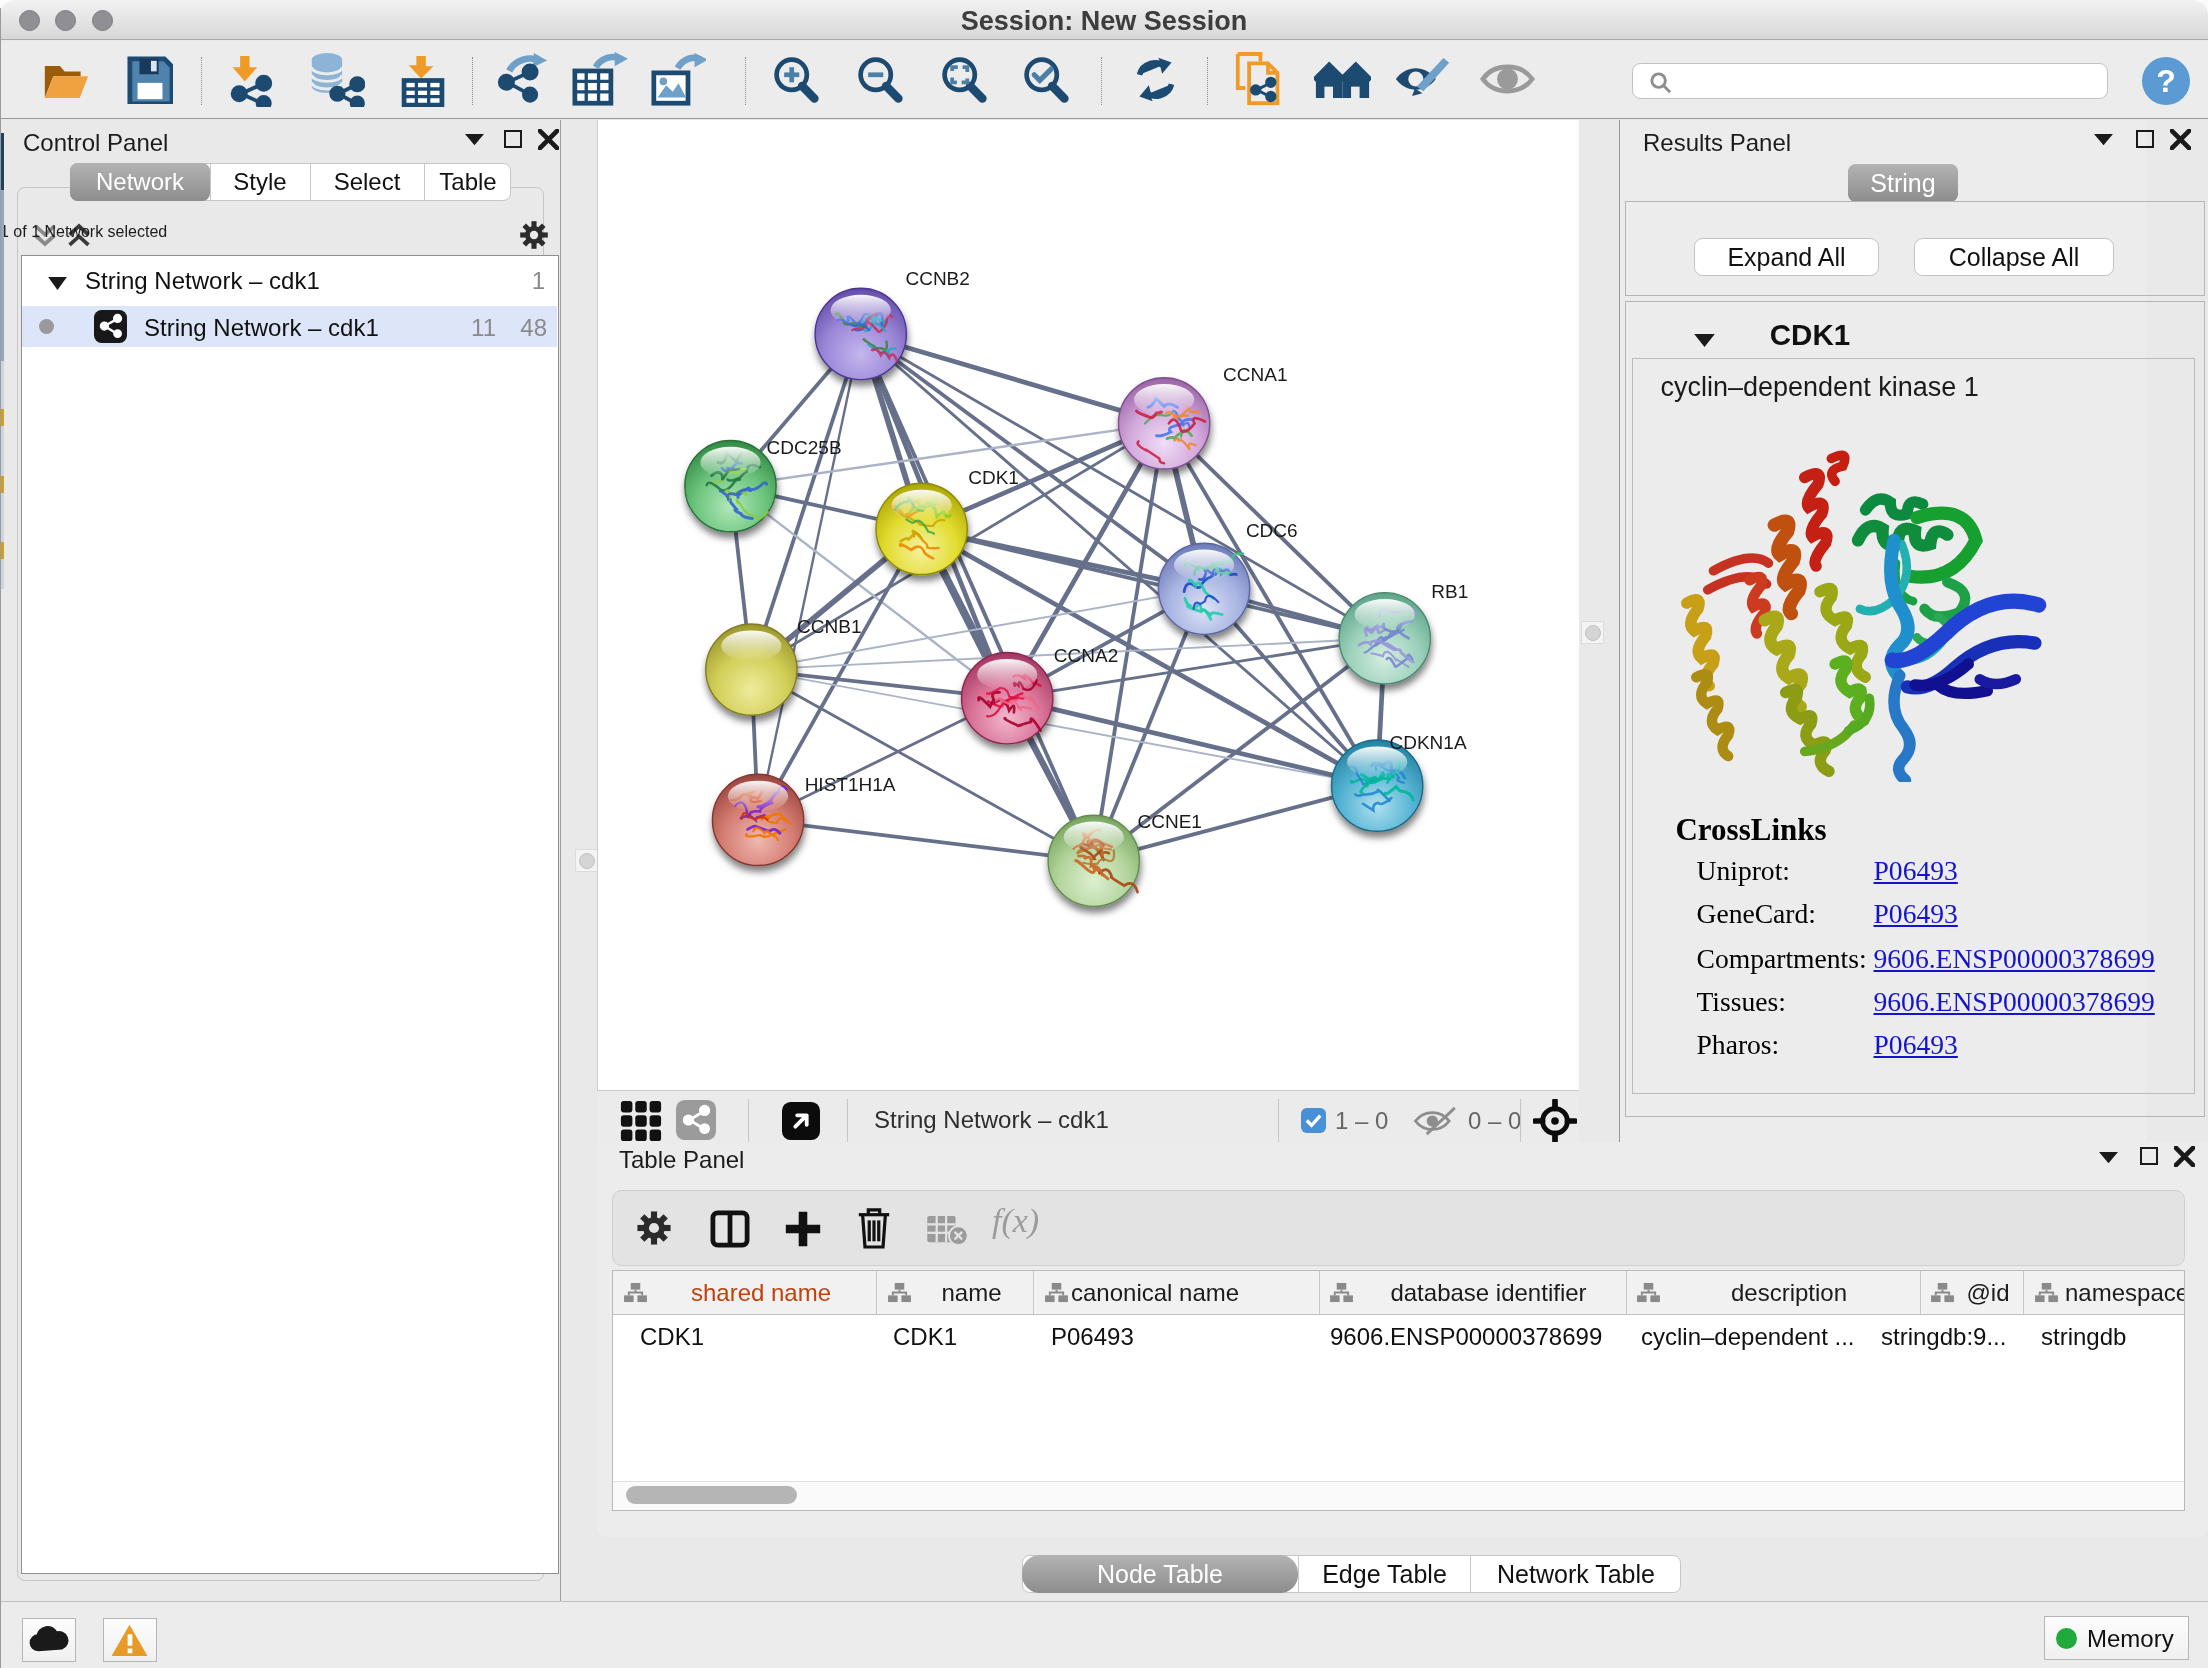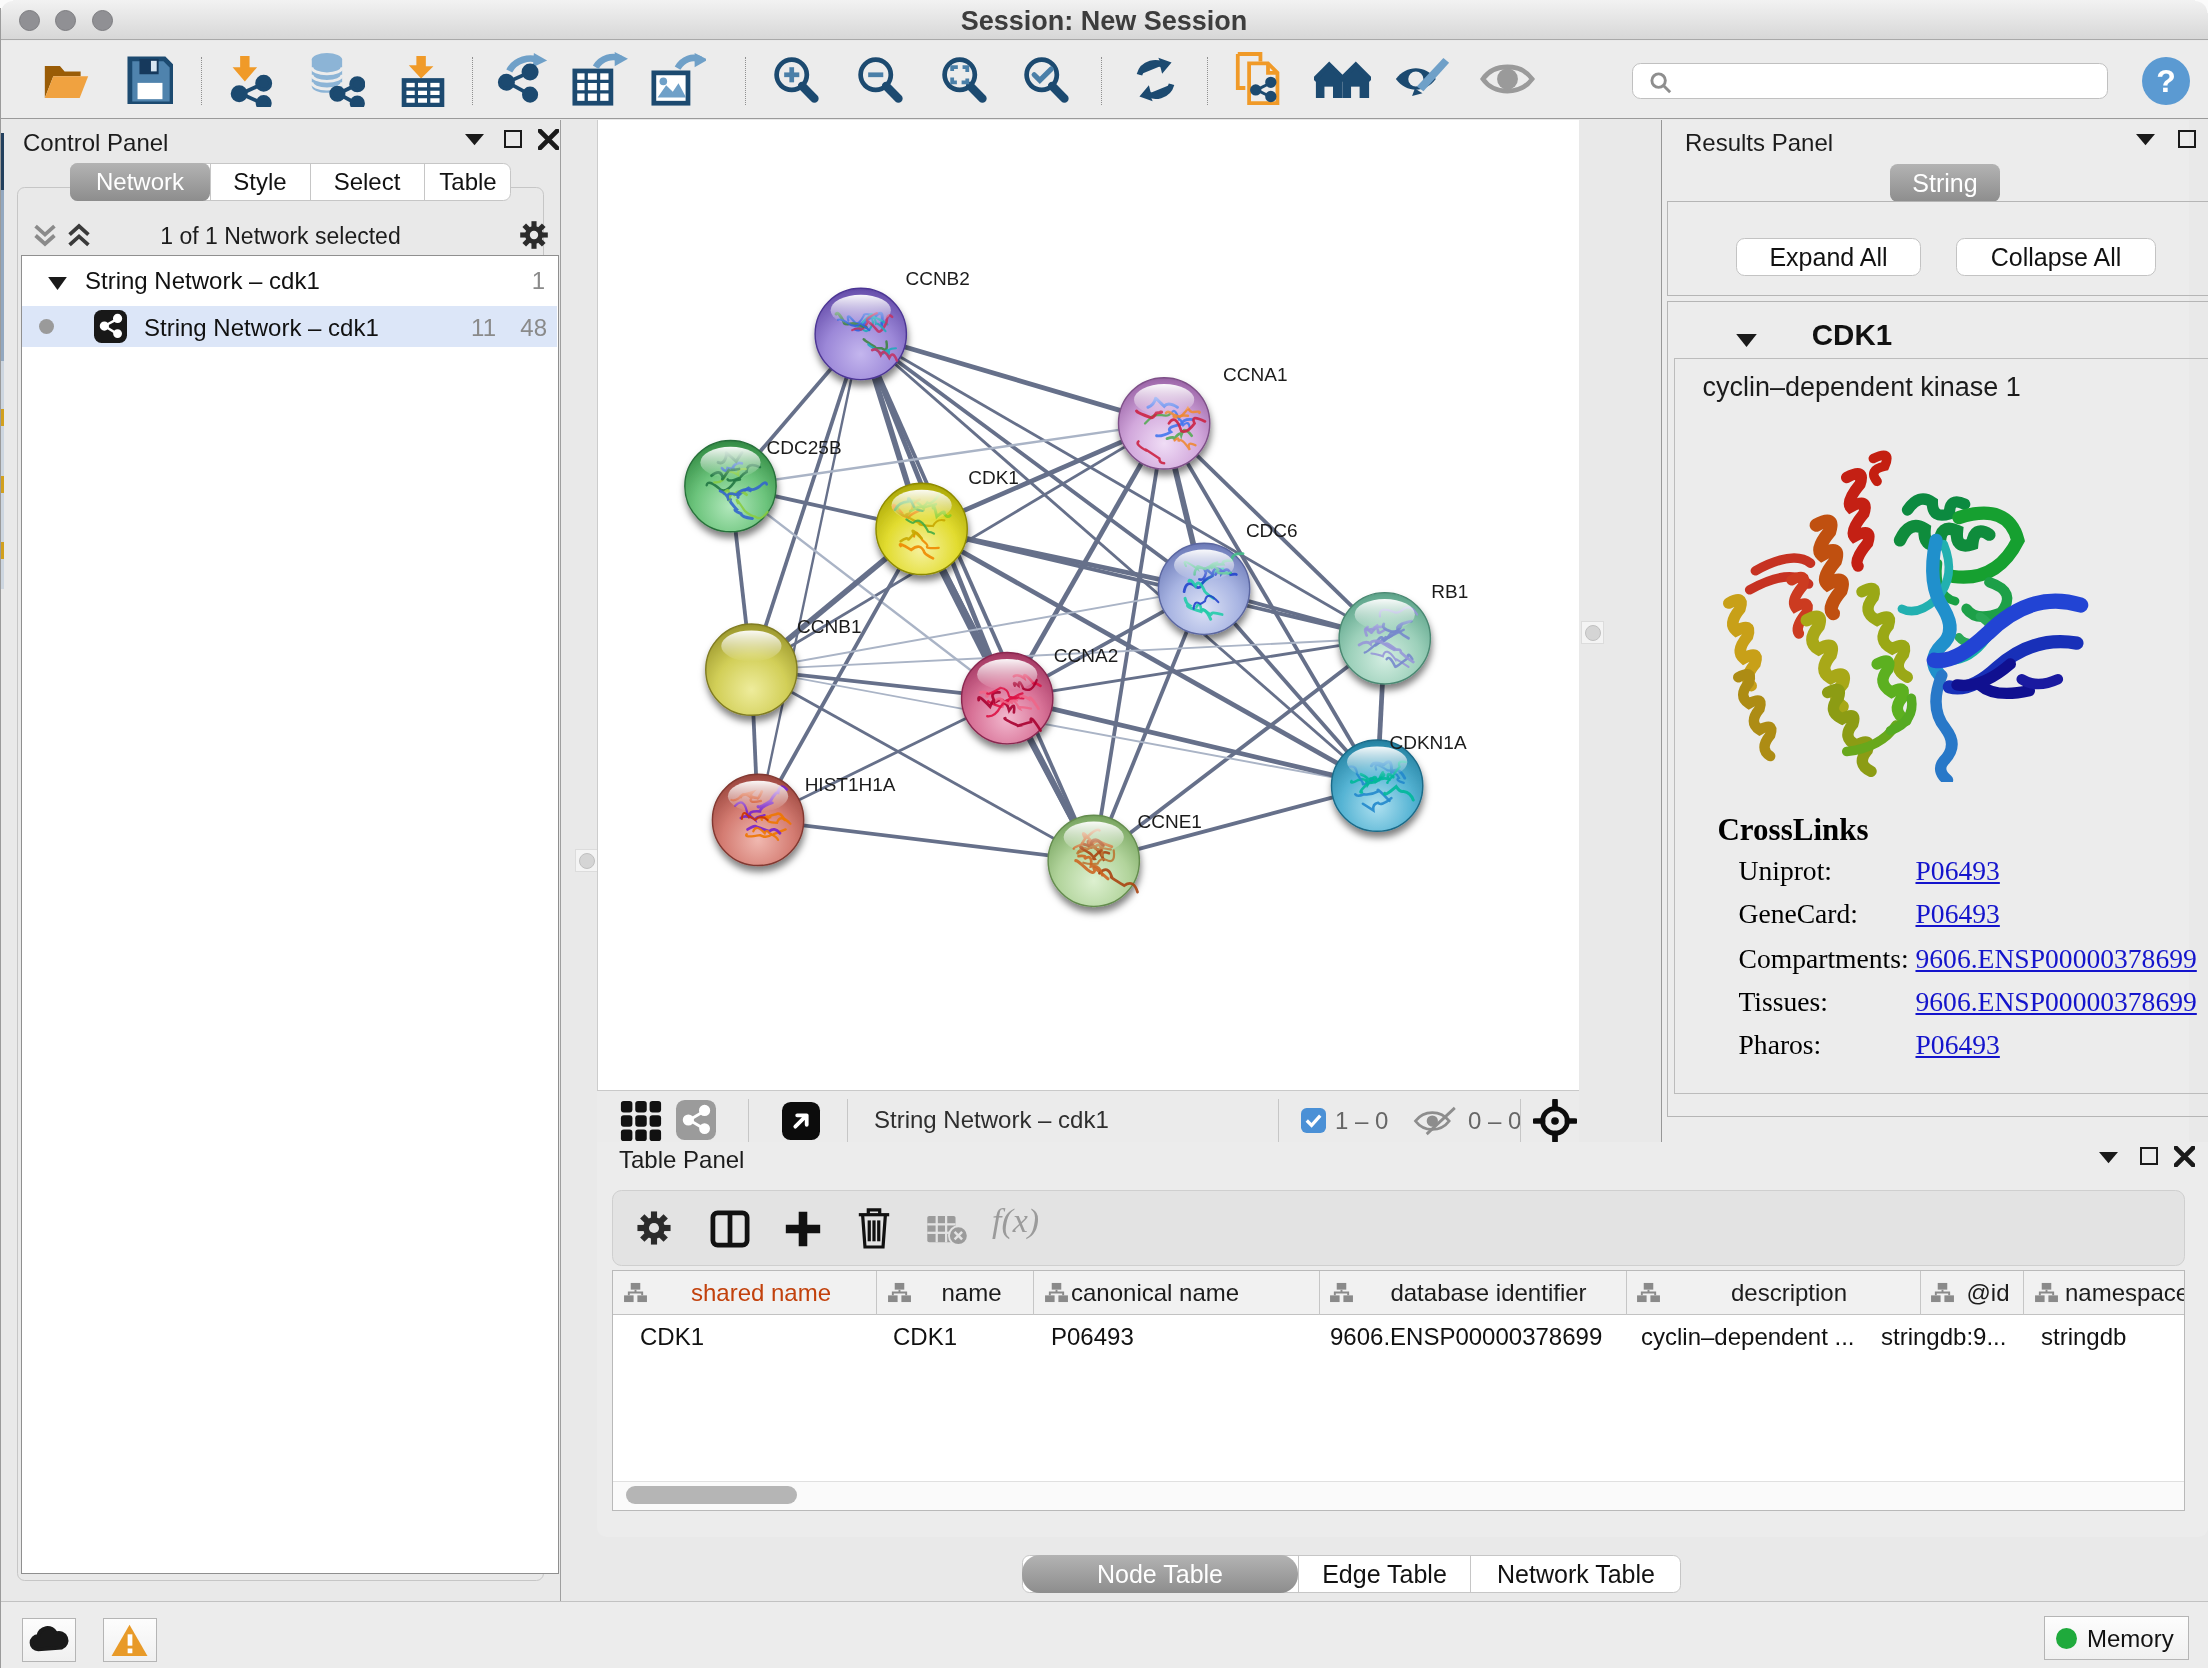--- a/index.html
+++ b/index.html
@@ -213,21 +213,21 @@
         <path d="M7 4l10 9 10-9"></path>
         <path d="M7 14l10 9 10-9"></path>
       </g>
     </svg>
     <svg class="abs" style="left:63px;top:102px" width="32" height="27" viewBox="0 0 34 28">
       <g stroke="#3a3a3a" stroke-width="4" fill="none">
         <path d="M7 13L17 4l10 9"></path>
         <path d="M7 24l10-9 10 9"></path>
       </g>
     </svg>
-    <div class="abs" style="left:0;top:103px;width:561px;text-align:center;font-size:23px;color:#1c1c1c">1 of 1 Network selected</div>
+    <div class="abs" style="left:0;top:103px;width:561px;font-size:16px;color:#1c1c1c">1 of 1 Network selected</div>
     <svg class="abs" style="left:519px;top:100px" width="30" height="30" viewBox="0 0 32 32">
       <rect x="13.28" y="1.2799999999999994" width="5.44" height="7.68" fill="#2b2b2b" transform="rotate(0 16.0 16.0)"></rect>
       <rect x="13.28" y="1.2799999999999994" width="5.44" height="7.68" fill="#2b2b2b" transform="rotate(45 16.0 16.0)"></rect>
       <rect x="13.28" y="1.2799999999999994" width="5.44" height="7.68" fill="#2b2b2b" transform="rotate(90 16.0 16.0)"></rect>
       <rect x="13.28" y="1.2799999999999994" width="5.44" height="7.68" fill="#2b2b2b" transform="rotate(135 16.0 16.0)"></rect>
       <rect x="13.28" y="1.2799999999999994" width="5.44" height="7.68" fill="#2b2b2b" transform="rotate(180 16.0 16.0)"></rect>
       <rect x="13.28" y="1.2799999999999994" width="5.44" height="7.68" fill="#2b2b2b" transform="rotate(225 16.0 16.0)"></rect>
       <rect x="13.28" y="1.2799999999999994" width="5.44" height="7.68" fill="#2b2b2b" transform="rotate(270 16.0 16.0)"></rect>
       <rect x="13.28" y="1.2799999999999994" width="5.44" height="7.68" fill="#2b2b2b" transform="rotate(315 16.0 16.0)"></rect>
       <circle cx="16.0" cy="16.0" r="9.6" fill="#2b2b2b"></circle>
@@ -592,21 +592,21 @@
         <line x1="23" y1="36" x2="23" y2="44"></line>
         <line x1="2" y1="23" x2="10" y2="23"></line>
         <line x1="36" y1="23" x2="44" y2="23"></line>
       </g>
       <circle cx="23" cy="23" r="4" fill="#0c0c0c"></circle>
     </svg>
   </div>
 <div class="abs" style="left:1579px;top:120px;width:40px;height:1029px;background:#e9e9e9"></div>
 <div class="abs" style="left:1581px;top:621px;width:23px;height:23px;background:#f4f4f4;border:1px solid #dcdcdc"></div>
 <div class="abs" style="left:1585px;top:625px;width:16px;height:16px;border-radius:50%;background:#d5d5d5;border:1px solid #c0c0c0"></div>
-<div class="abs" style="left:1661px;top:120px;width:528px;height:1029px;background:#ececec;border-left:1.9px solid #979797">
+<div class="abs" style="left:1619px;top:120px;width:528px;height:1029px;background:#ececec;border-left:1.9px solid #979797">
     <div class="abs panel-title" style="left:23px;top:8.6px">Results Panel</div>
     <svg class="abs" style="left:473px;top:13.3px" width="21" height="13.3" viewBox="0 0 22 14">
       <path d="M1 1h20L11 13z" fill="#1a1a1a"></path>
     </svg>
     <div class="abs" style="left:516px;top:9.5px;width:18px;height:18px;border:2.9px solid #1a1a1a"></div>
     <svg class="abs" style="left:550px;top:8.6px" width="21" height="21" viewBox="0 0 22 22">
       <path d="M2 2l18 18M20 2L2 20" stroke="#1a1a1a" stroke-width="5" stroke-linecap="round"></path>
     </svg>
     <div class="abs tabsel" style="left:228px;top:44px;width:110px;height:38px;border-radius:7.6px;font-size:25px;text-align:center;line-height:38px">String</div>
     <div class="abs" style="left:4.8px;top:81px;width:580px;height:95px;border:1.9px solid #b5b5b5"></div>

